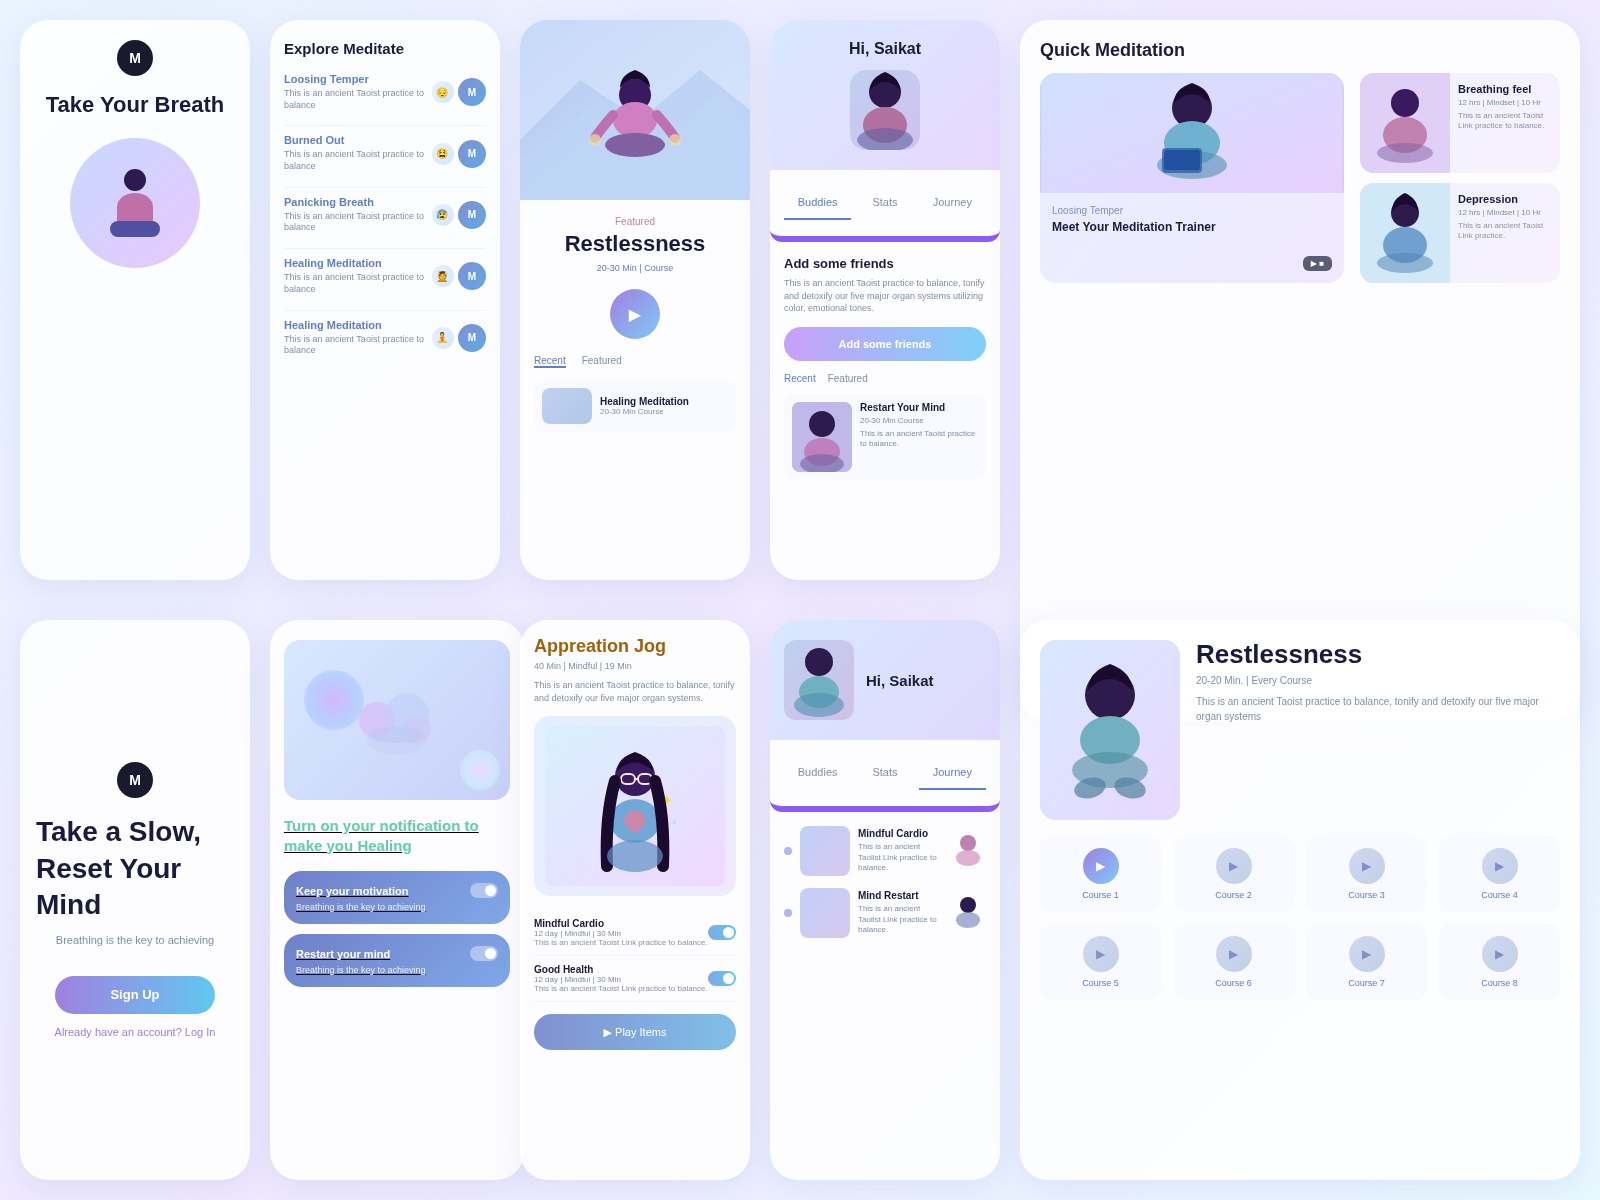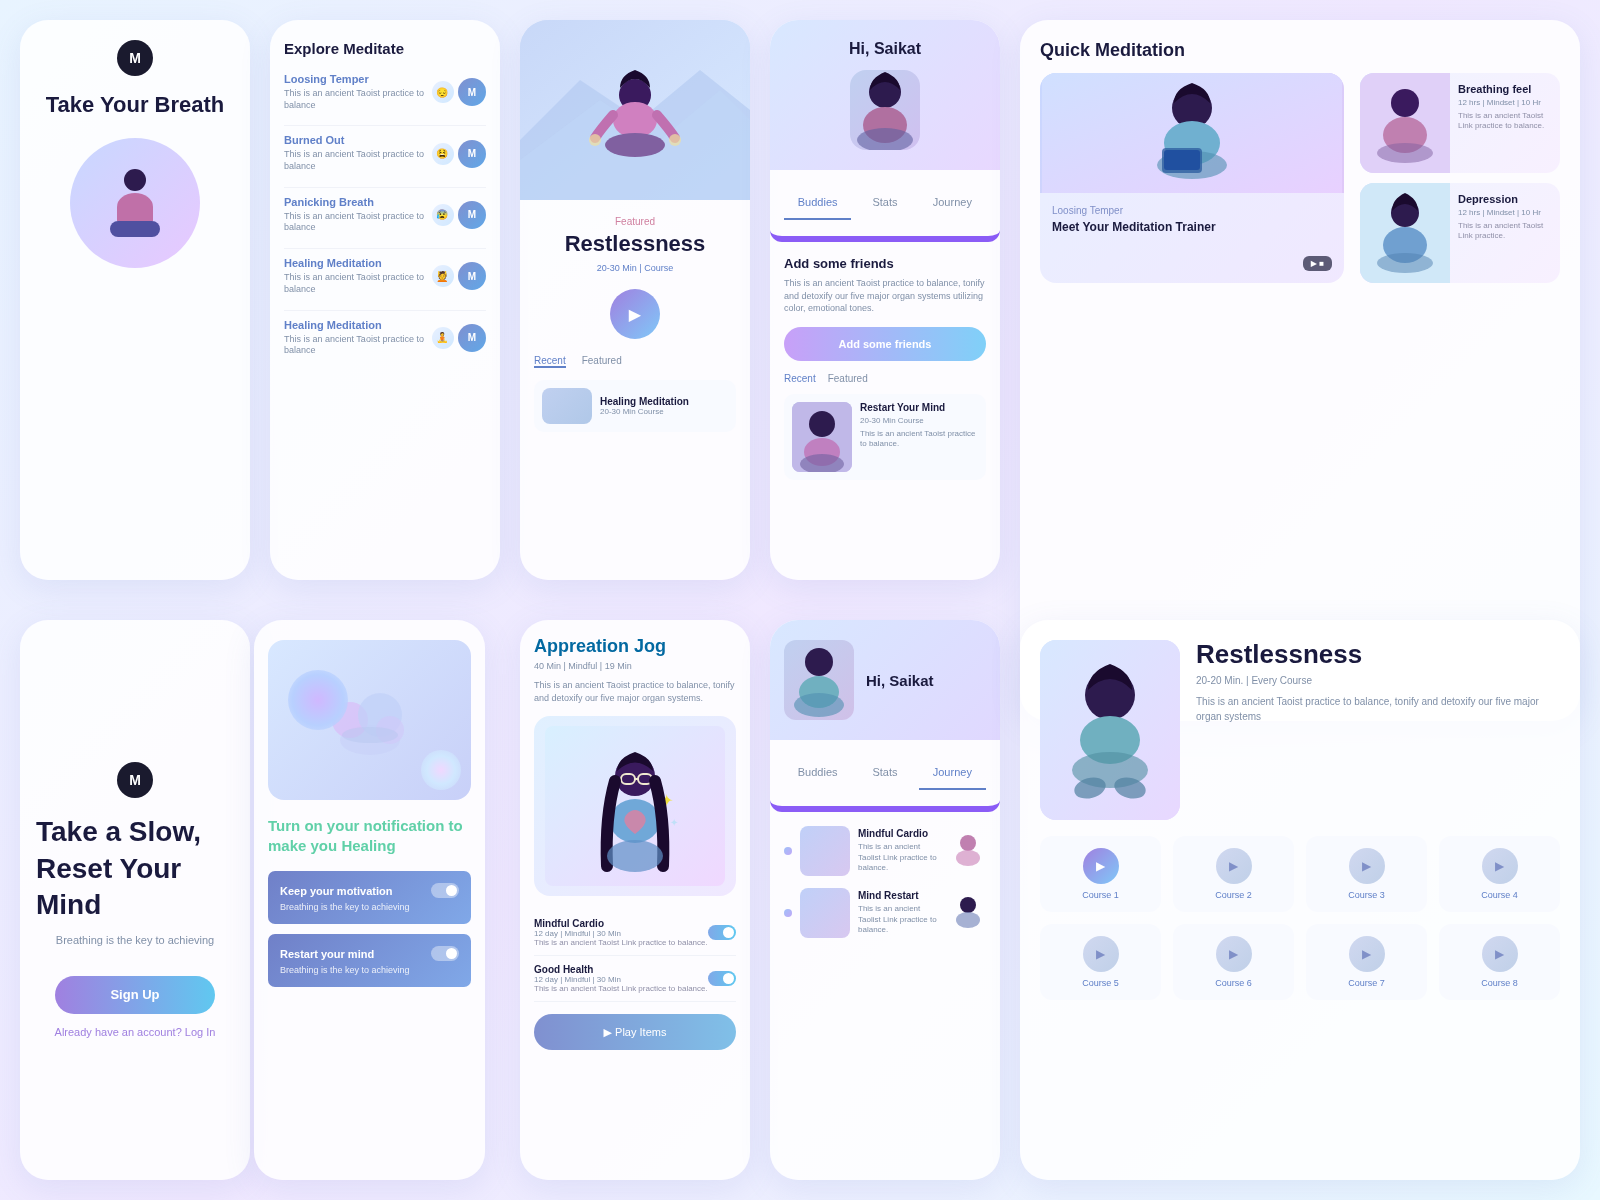--- a/index.html
+++ b/index.html
@@ -124,41 +124,41 @@
       width: 28px; height: 28px;
       background: linear-gradient(135deg, #8090d0, #60a8e8);
       border-radius: 50%;
       display: flex; align-items: center; justify-content: center;
       color: white; font-size: 10px; font-weight: bold;
     }
     .divider { height: 1px; background: #f0f2f8; margin: 8px 0; }
 
     
     .screen4 {
-      left: 254px; top: 620px;
-      width: 231px; height: 560px;
+      left: 270px; top: 620px;
+      width: 254px; height: 560px; text-decoration: underline;
     }
     .screen4-inner { padding: 20px 14px; }
     .notif-illustration {
       width: 100%; height: 160px;
       background: linear-gradient(135deg, #d8e8ff, #c8d0f8);
       border-radius: 16px;
       margin-bottom: 16px;
       display: flex; align-items: center; justify-content: center;
       position: relative; overflow: hidden;
     }
     .notif-title {
       font-size: 15px; font-weight: 700;
       color: #1a1a3e; margin-bottom: 16px;
       line-height: 1.3;
     }
     .notif-title span { color: #60d0a8; }
     .notif-card {
       background: linear-gradient(135deg, #7080c8, #80a8e8);
-      border-radius: 7px;
+      border-radius: 18px;
       padding: 12px;
       margin-bottom: 10px;
       color: white;
     }
     .notif-card-title {
       font-size: 11px; font-weight: 600; margin-bottom: 4px;
       display: flex; justify-content: space-between; align-items: center;
     }
     .notif-card-desc { font-size: 9px; opacity: 0.85; }
     .toggle-switch {
@@ -232,21 +232,21 @@
     .mini-card-meta { font-size: 8px; color: #8090a8; }
 
     
     .screen6 {
       left: 520px; top: 620px;
       width: 230px; height: 560px;
     }
     .screen6-inner { padding: 16px 14px; }
     .appre-title {
       font-size: 18px; font-weight: 700;
-      color: #0369a1; margin-bottom: 4px;
+      color: #a16207; margin-bottom: 4px;
     }
     .appre-meta { font-size: 9px; color: #8090a8; margin-bottom: 8px; }
     .appre-desc { font-size: 9px; color: #8090a8; line-height: 1.4; margin-bottom: 12px; }
     .appre-illustration {
       width: 100%; height: 180px;
       background: linear-gradient(135deg, #e0f0ff, #f0e8ff);
       border-radius: 16px;
       margin-bottom: 14px;
       display: flex; align-items: center; justify-content: center;
     }

